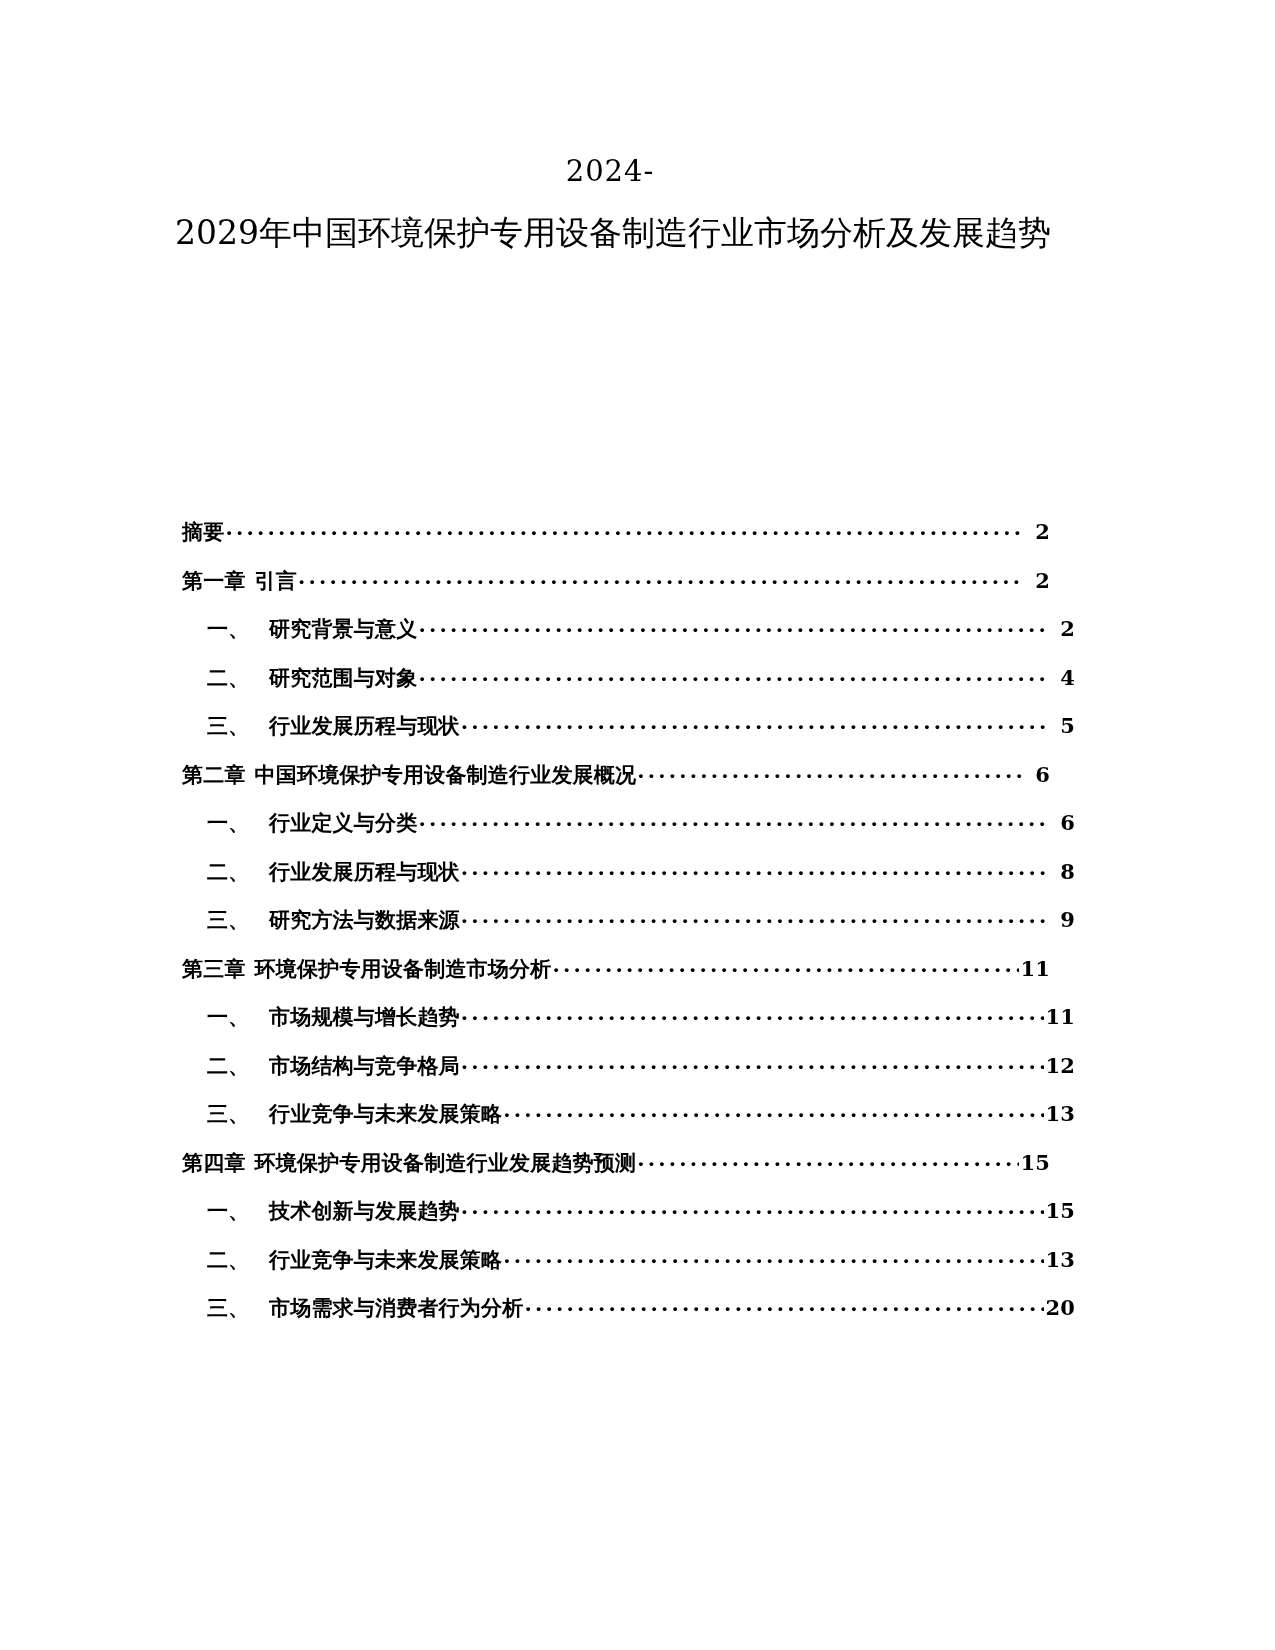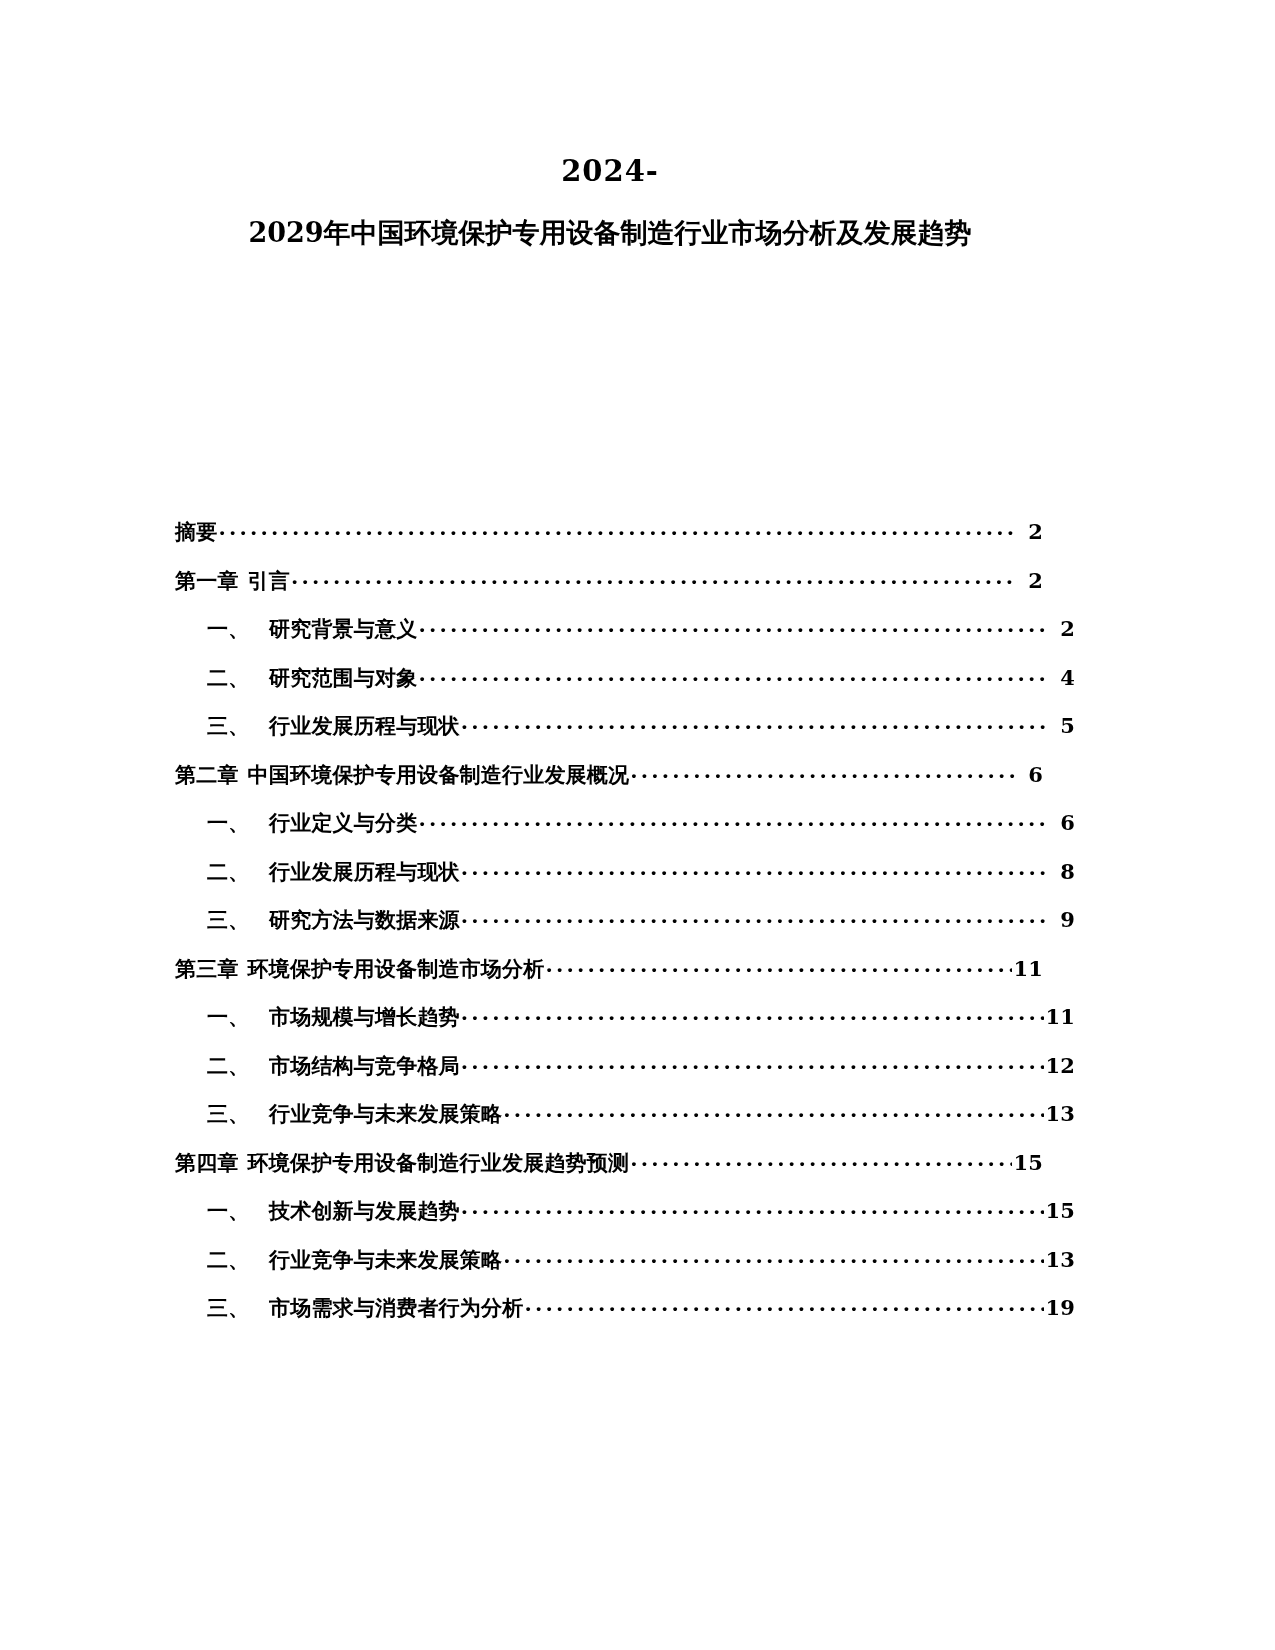--- a/index.html
+++ b/index.html
@@ -26,51 +26,51 @@
     position: absolute;
     left: 175px;
     top: 0;
     width: 870px;
   }
 
   
   .title-block {
     padding-top: 140px;
     text-align: center;
-    font-weight: bold;
   }
   .title-line {
     font-family: "DejaVu Serif", "Liberation Serif", serif;
     font-size: 29px;
     line-height: 62px;
     color: #000;
     letter-spacing: 0.3px;
     white-space: nowrap;
   }
   .title-line.line1 { letter-spacing: 1px; }
-  .title-line.line2 { font-size: 27px; letter-spacing: 0px; }
+  .title-line.line2 { font-size: 33px; letter-spacing: 0px; }
   .title-line.line3 { letter-spacing: 0.5px; }
 
   
   .toc {
     margin-top: 255px;
   }
   .toc-row {
     display: flex;
     align-items: baseline;
     width: 868px;
     font-size: 21px;
     line-height: 22px;
     margin-bottom: 24.5px;
     font-family: "DejaVu Serif", "Liberation Serif", serif;
     white-space: nowrap;
   }
   .toc-row.level-0 {
     padding-left: 0px;
     font-weight: 700;
+    margin-left: 7px;
   }
   .toc-row.level-1 {
     padding-left: 32px;
     font-weight: 700;
   }
   .toc-label {
     flex: 0 0 auto;
     letter-spacing: 0.2px;
   }
   .toc-num-prefix {
@@ -216,18 +216,18 @@
         <div class="toc-row level-1">
           <span class="toc-num-prefix">二、</span>
           <span class="toc-label">行业竞争与未来发展策略</span>
           <span class="leader"></span>
           <span class="toc-page">13</span>
         </div>
         <div class="toc-row level-1">
           <span class="toc-num-prefix">三、</span>
           <span class="toc-label">市场需求与消费者行为分析</span>
           <span class="leader"></span>
-          <span class="toc-page">19</span>
+          <span class="toc-page">20</span>
         </div>
       </div>
 
   </div>
 </div>
 
 </body></html>

